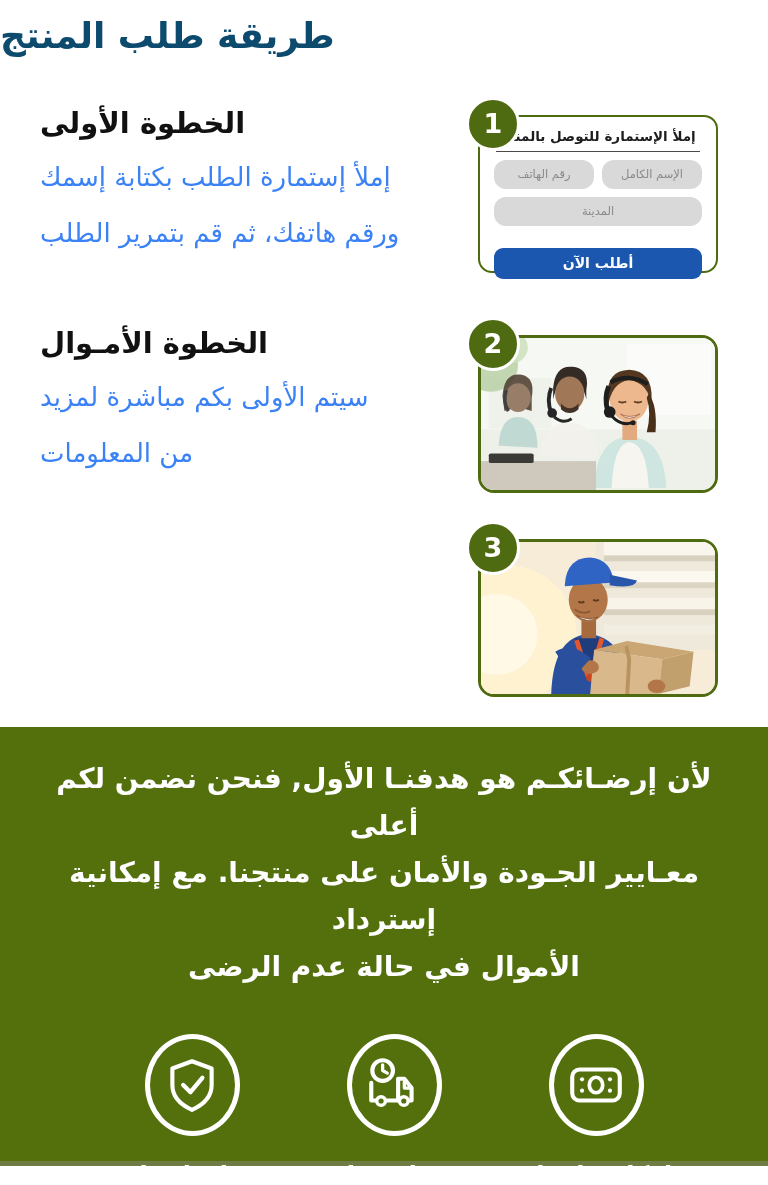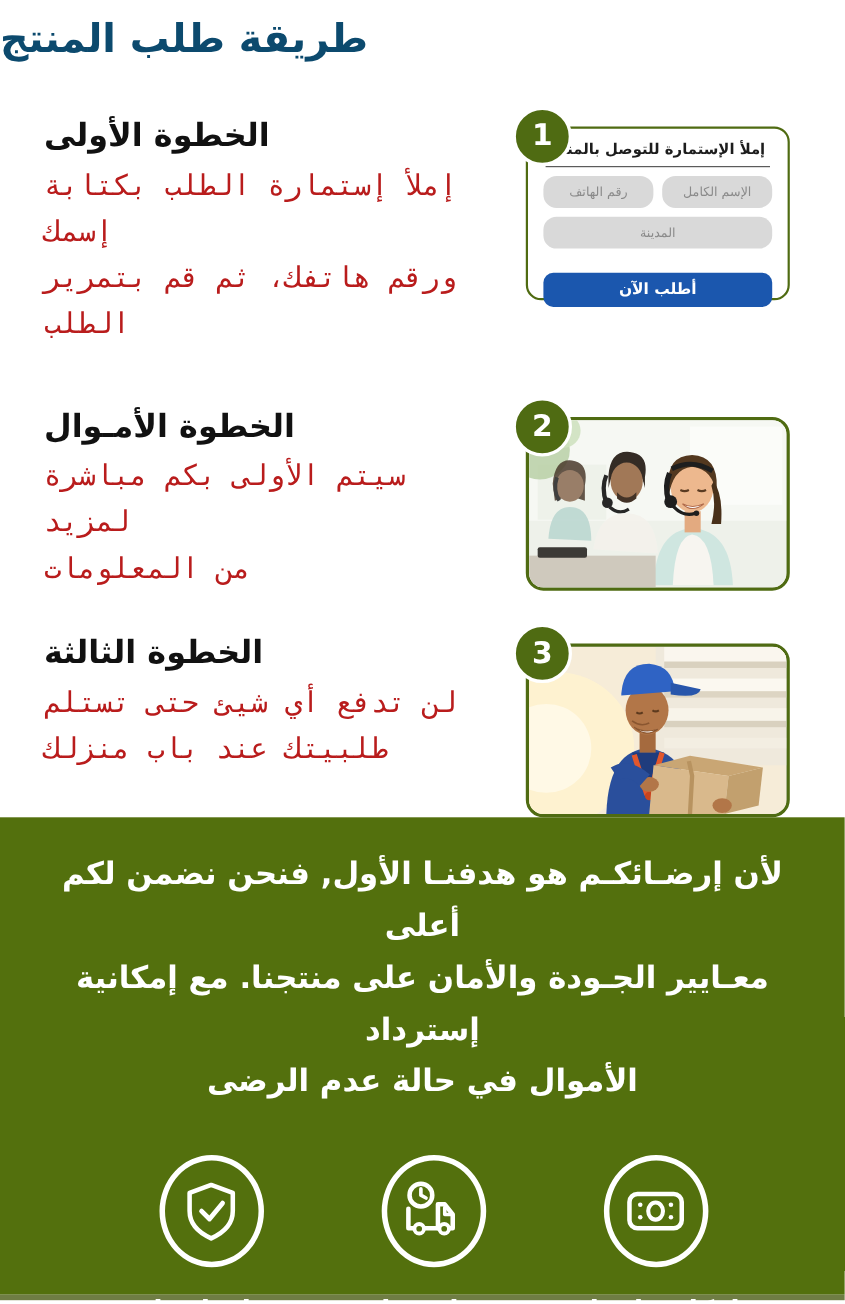--- a/index.html
+++ b/index.html
@@ -24,22 +24,22 @@
   }
   .row-1 { margin-top:44px; }
   .row-2 { margin-top:52px; }
   .row-3 { margin-top:36px; }
   .step-text { flex:1; text-align:left; }
   .step-heading {
     font-size:29px; font-weight:bold; color:#111;
     line-height:1.25; margin-bottom:8px;
   }
   .step-body {
-    font-size:26px; color:#b91c1c;
-    line-height:42px; white-space:pre-line;font-family:Liberation Mono, monospace;
+    font-size:26px; color:#3b82f6;
+    line-height:56px; white-space:pre-line;
   }
   .step-visual {
     position:relative; width:240px; flex:0 0 240px;
     margin-top:10px;
   }
   .badge {
     position:absolute; top:-18px; left:-12px; z-index:3;
     width:54px; height:54px; border-radius:50%;
     background:#4f6b12; border:3px solid #ffffff;
     color:#ffffff; font-size:27px; font-weight:bold;
@@ -80,21 +80,21 @@
   }
   
   .photo-frame {
     width:240px; height:158px;
     border:3px solid #4f6b12; border-radius:16px;
     overflow:hidden; background:#eee;
   }
   .photo-frame svg { display:block; width:100%; height:100%; }
   
   .guarantee {
-    height:434px;
+    margin-top:30px; height:434px;
     background:#53700d;
     padding-top:28px;
   }
   .guarantee-text {
     text-align:center; color:#ffffff;
     font-size:28px; font-weight:bold;
     line-height:47px; white-space:pre-line;
     padding:0 18px;
   }
   .features-row {
@@ -238,25 +238,20 @@
           <path d="M186 122 L218 114 L214 150 L182 158 Z" fill="#c2a06e"></path>
           <path d="M149 108 L152 122 L150 158" stroke="#b89360" stroke-width="4" fill="none"></path>
 
           <ellipse cx="112" cy="130" rx="9" ry="7" fill="#b27648"></ellipse>
           <ellipse cx="180" cy="150" rx="9" ry="7" fill="#b27648"></ellipse>
           <path d="M80 120 Q92 112 108 126" stroke="#2a4f9c" stroke-width="14" fill="none"></path>
         </g>
       </svg>
     </div>
   </div>
-  <div class="step-text">
-    <div class="step-heading">الخطوة الثالثة</div>
-    <div class="step-body">لن تدفع أي شيئ حتى تستلم
-طلبيتك عند باب منزلك</div>
-  </div>
 </div>
 
 <section class="guarantee">
   <p class="guarantee-text">لأن إرضـائكـم هو هدفنـا الأول, فنحن نضمن لكم أعلى
 معـايير الجـودة والأمان على منتجنا. مع إمكانية إسترداد
 الأموال في حالة عدم الرضى</p>
   <div class="features-row">
 
     <div class="feature">
       <div class="feature-circle">

